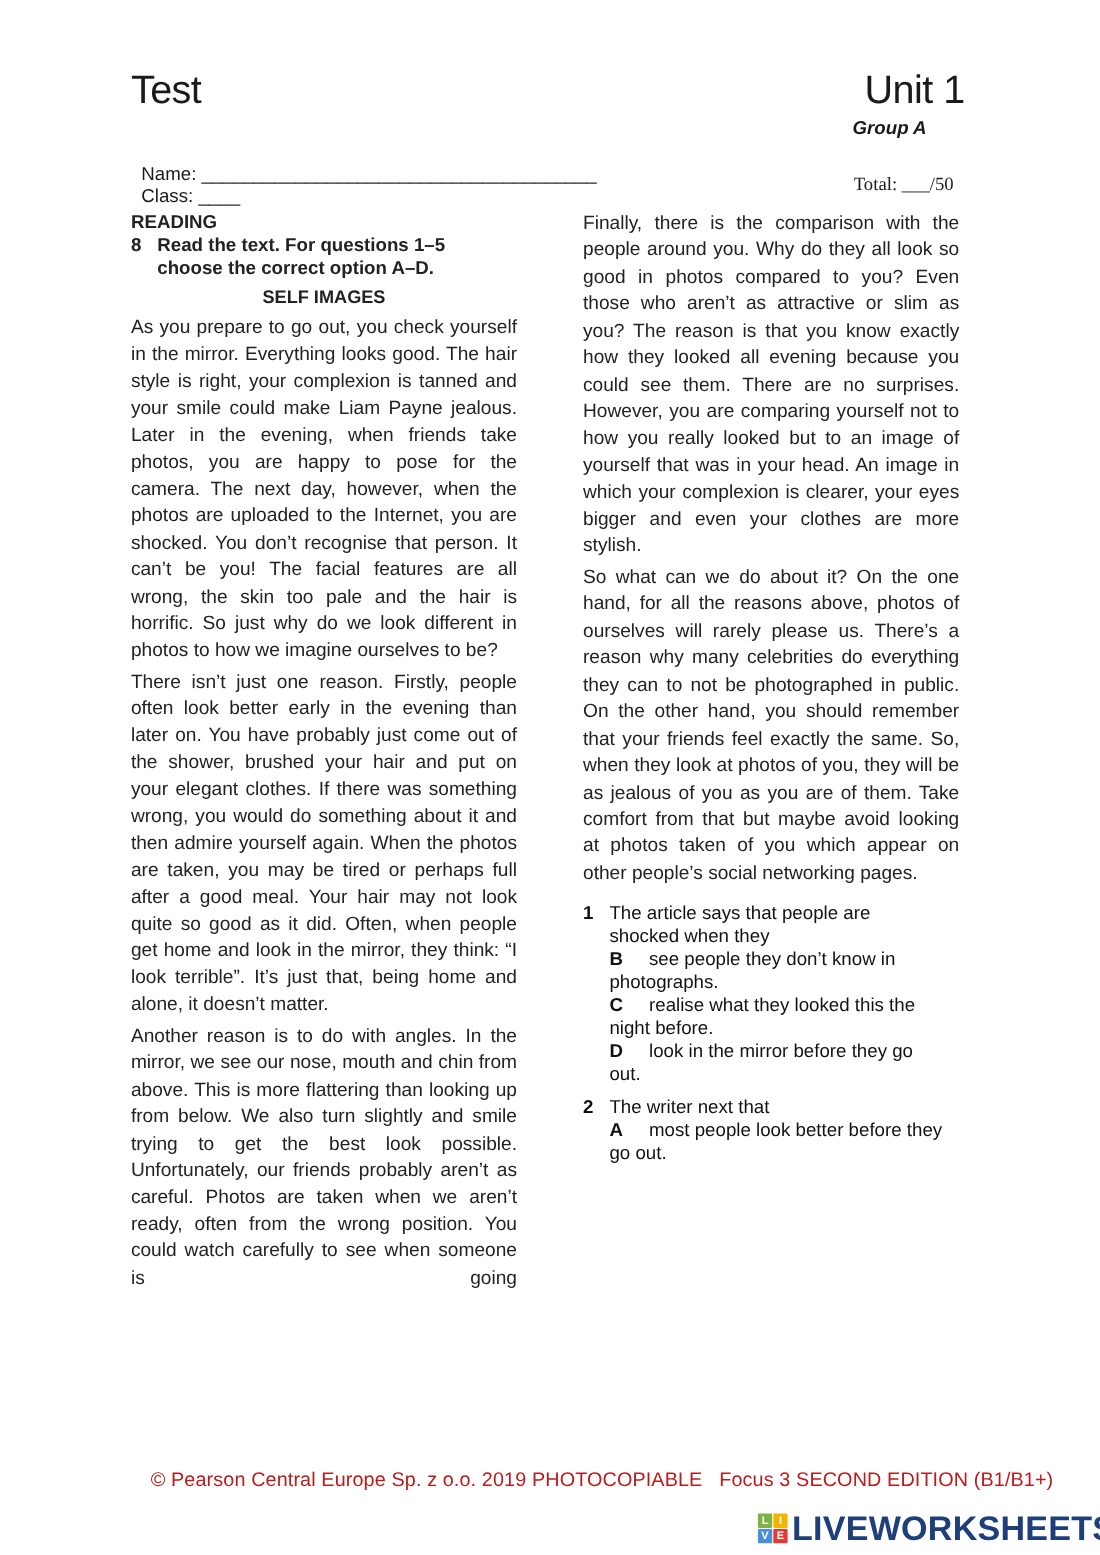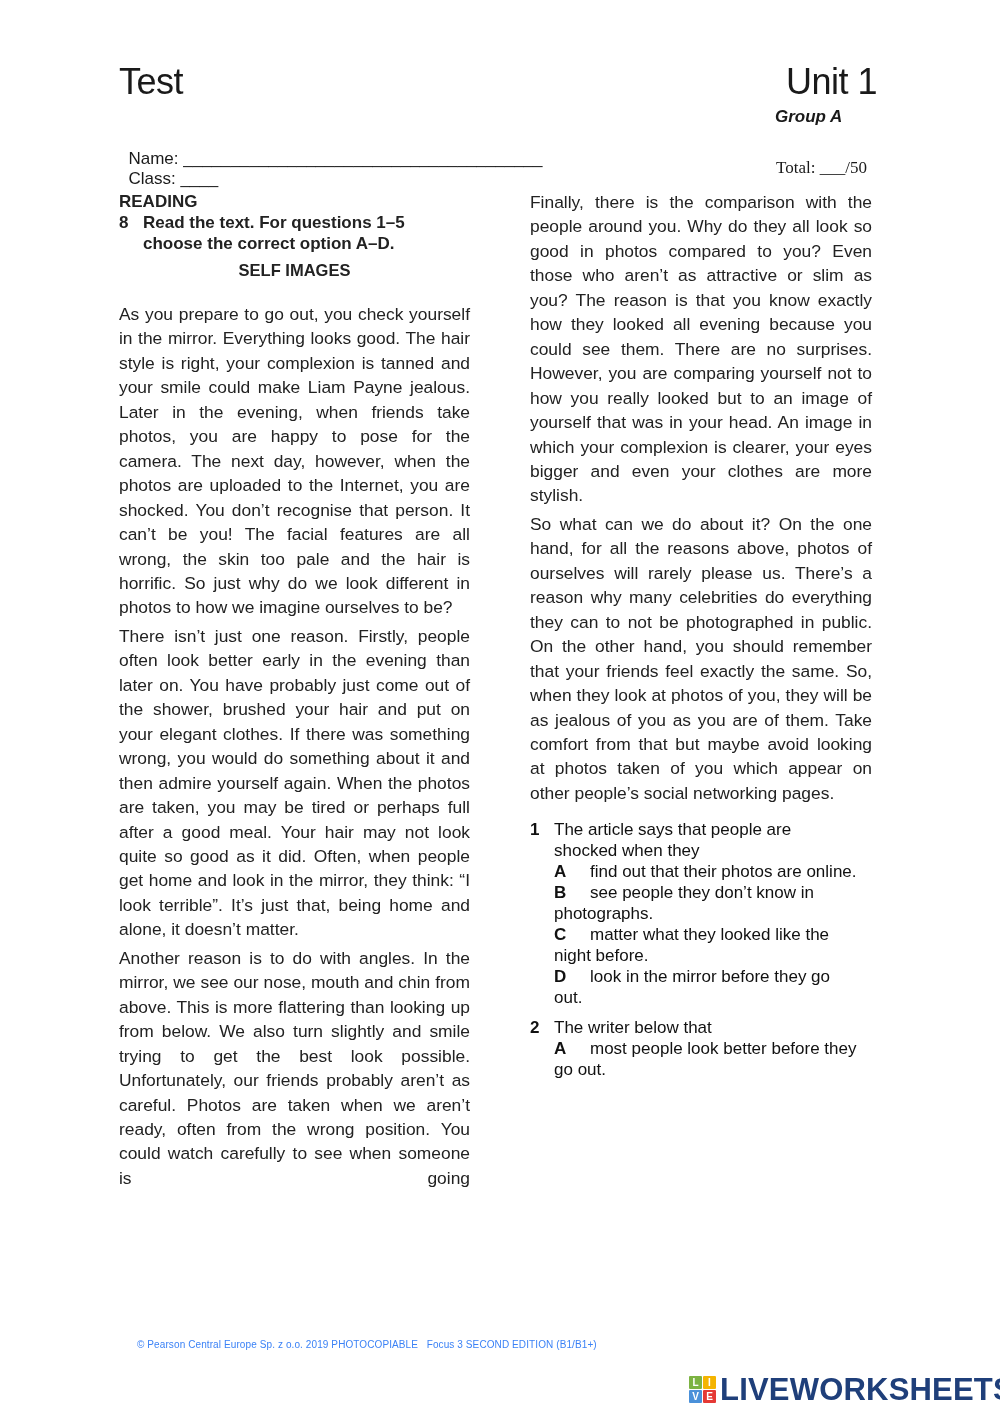--- a/index.html
+++ b/index.html
@@ -12,21 +12,21 @@
   .col { position: absolute; font-size: 17.4px; line-height: 24.45px; color: #222; }
   .col p { margin: 0 0 4px 0; text-align: justify; }
   .sec { font-size: 17px; font-weight: bold; line-height: 20px; }
   .task { font-size: 17px; font-weight: bold; line-height: 21px; display: flex; }
   .task .num { width: 24px; flex: none; }
   .art-title { font-size: 16.5px; font-weight: bold; text-align: center; line-height: 20px; }
   .q { font-size: 17px; line-height: 21px; display: flex; margin-bottom: 9px; color:#111; }
   .q .qn { width: 24px; flex: none; font-weight: bold; }
   .q .qbody { flex: 1; }
   .opt-letter { font-weight: bold; display: inline-block; width: 36px; }
-  .footer { font-size: 10px; line-height: 18px; color: #3b82f6; letter-spacing: 0.1px; }
+  .footer { font-size: 18px; line-height: 18px; color: #b91c1c; letter-spacing: 0.1px; }
   .lw { display: flex; align-items: center; }
   .tiles { display: grid; grid-template-columns: 13px 13px; grid-template-rows: 13px 13px; gap: 1px; margin-right: 4px; }
   .tile { font-size: 10px; font-weight: bold; color: #fff; display: flex; align-items: center; justify-content: center; border-radius: 1px; line-height: 1; }
   .lw-text { font-size: 31px; font-weight: bold; letter-spacing: 0.2px; line-height: 1; }
 </style>
 </head>
 <body>
 
 <div class="abs title" style="left:119px; top:64px;">Test</div>
 <div class="abs title" style="right:123px; top:64px;">Unit 1</div>
@@ -37,45 +37,44 @@
   <span>Class: ____</span>
 </div>
 <div class="abs hdr" style="right:133px; top:158px;font-family:Liberation Serif, serif;">Total: ___/50</div>
 
 <div class="col" style="left:119px; top:192px; width:351px;">
   <div class="sec" style="">READING</div>
   <div class="task" style="margin-bottom:6px;">
     <span class="num">8</span>
     <span style="padding-right:30px;">Read the text. For questions 1–5 choose the correct option A–D.</span>
   </div>
-  <div class="art-title" style="margin-bottom:22px;">SELF IMAGES</div>
+  <div class="art-title" style="margin-bottom:5px;">SELF IMAGES</div>
   <p>As you prepare to go out, you check yourself in the mirror. Everything looks good. The hair style is right, your complexion is tanned and your smile could make Liam Payne jealous. Later in the evening, when friends take photos, you are happy to pose for the camera. The next day, however, when the photos are uploaded to the Internet, you are shocked. You don’t recognise that person. It can’t be you! The facial features are all wrong, the skin too pale and the hair is horrific. So just why do we look different in photos to how we imagine ourselves to be?</p>
   <p>There isn’t just one reason. Firstly, people often look better early in the evening than later on. You have probably just come out of the shower, brushed your hair and put on your elegant clothes. If there was something wrong, you would do something about it and then admire yourself again. When the photos are taken, you may be tired or perhaps full after a good meal. Your hair may not look quite so good as it did. Often, when people get home and look in the mirror, they think: “I look terrible”. It’s just that, being home and alone, it doesn’t matter.</p>
   <p style="text-align-last: justify;">Another reason is to do with angles. In the mirror, we see our nose, mouth and chin from above. This is more flattering than looking up from below. We also turn slightly and smile trying to get the best look possible. Unfortunately, our friends probably aren’t as careful. Photos are taken when we aren’t ready, often from the wrong position. You could watch carefully to see when someone is going</p>
 </div>
 
 <div class="col" style="left:530px; top:190px; width:342px;">
   <p>Finally, there is the comparison with the people around you. Why do they all look so good in photos compared to you? Even those who aren’t as attractive or slim as you? The reason is that you know exactly how they looked all evening because you could see them. There are no surprises. However, you are comparing yourself not to how you really looked but to an image of yourself that was in your head. An image in which your complexion is clearer, your eyes bigger and even your clothes are more stylish.</p>
   <p style="margin-bottom:14px;">So what can we do about it? On the one hand, for all the reasons above, photos of ourselves will rarely please us. There’s a reason why many celebrities do everything they can to not be photographed in public. On the other hand, you should remember that your friends feel exactly the same. So, when they look at photos of you, they will be as jealous of you as you are of them. Take comfort from that but maybe avoid looking at photos taken of you which appear on other people’s social networking pages.</p>
 
   <div class="q">
     <span class="qn">1</span>
     <div class="qbody">
       <div style="padding-right:40px;">The article says that people are shocked when they</div>
-      <div><span class="opt-letter">A</span><span>find out that their photos are online.</span></div>
       <div style="padding-right:20px;"><span class="opt-letter">B</span><span>see people they don’t know in photographs.</span></div>
-      <div style="padding-right:20px;"><span class="opt-letter">C</span><span>matter what they looked like the night before.</span></div>
+      <div style="padding-right:20px;"><span class="opt-letter">C</span><span>realise what they looked this the night before.</span></div>
       <div style="padding-right:20px;"><span class="opt-letter">D</span><span>look in the mirror before they go out.</span></div>
     </div>
   </div>
 
   <div class="q">
     <span class="qn">2</span>
     <div class="qbody">
-      <div>The writer below that</div>
+      <div>The writer next that</div>
       <div><span class="opt-letter">A</span><span>most people look better before they go out.</span></div>
     </div>
   </div>
 </div>
 
 <div class="abs footer" style="left:137px; top:1336px; white-space:pre;">© Pearson Central Europe Sp. z o.o. 2019 PHOTOCOPIABLE   Focus 3 SECOND EDITION (B1/B1+)</div>
 
 <div class="abs lw" style="left:689px; top:1374px;">
   <div class="tiles">
     <div class="tile" id="t0" style="background: rgb(124, 179, 66);">L</div>

